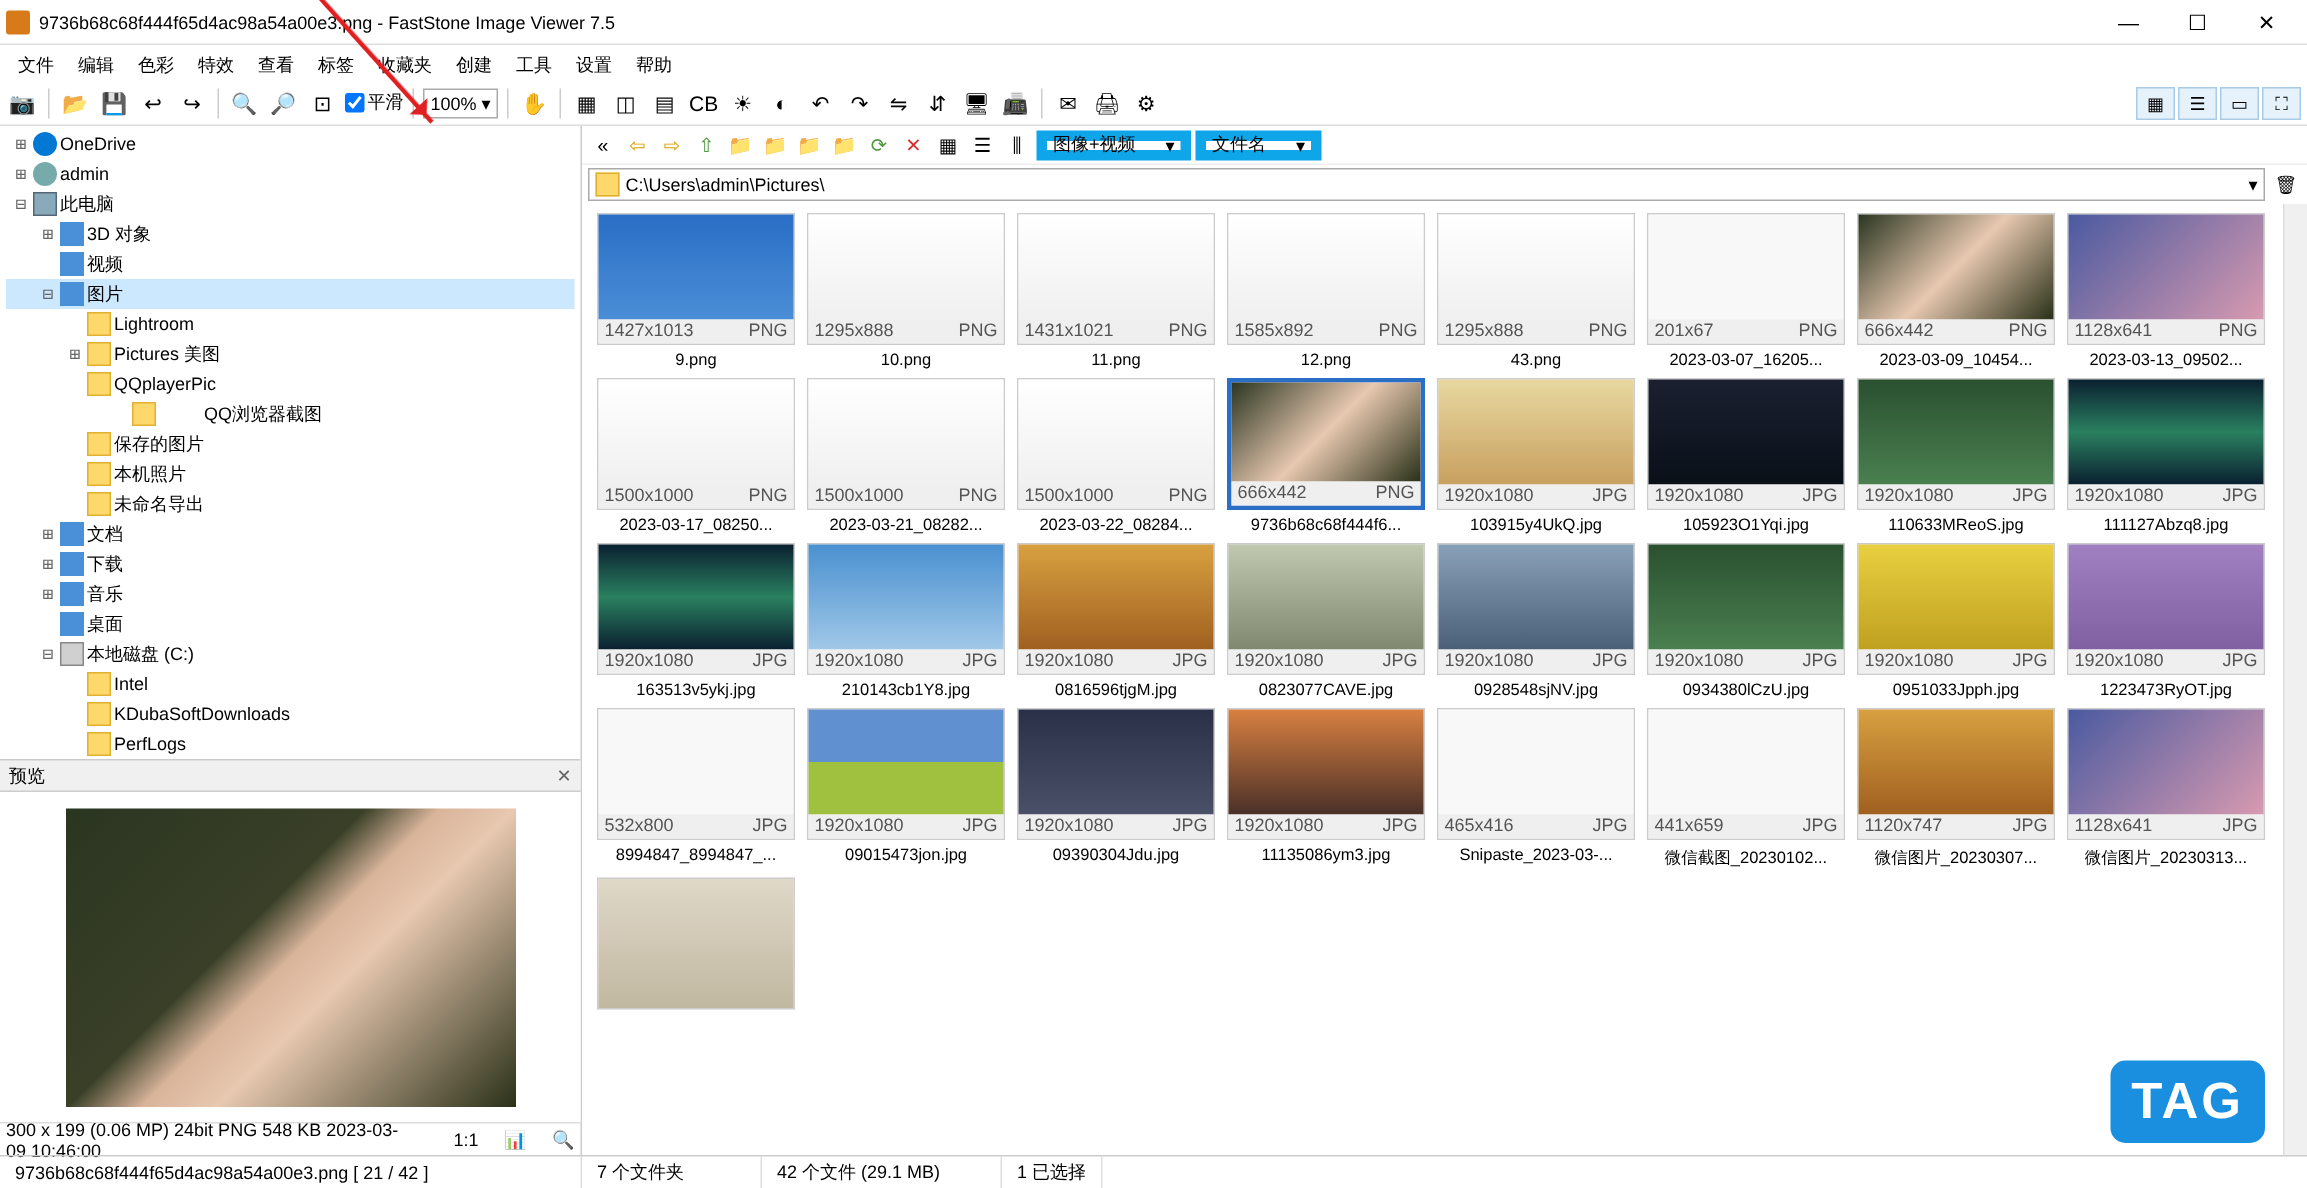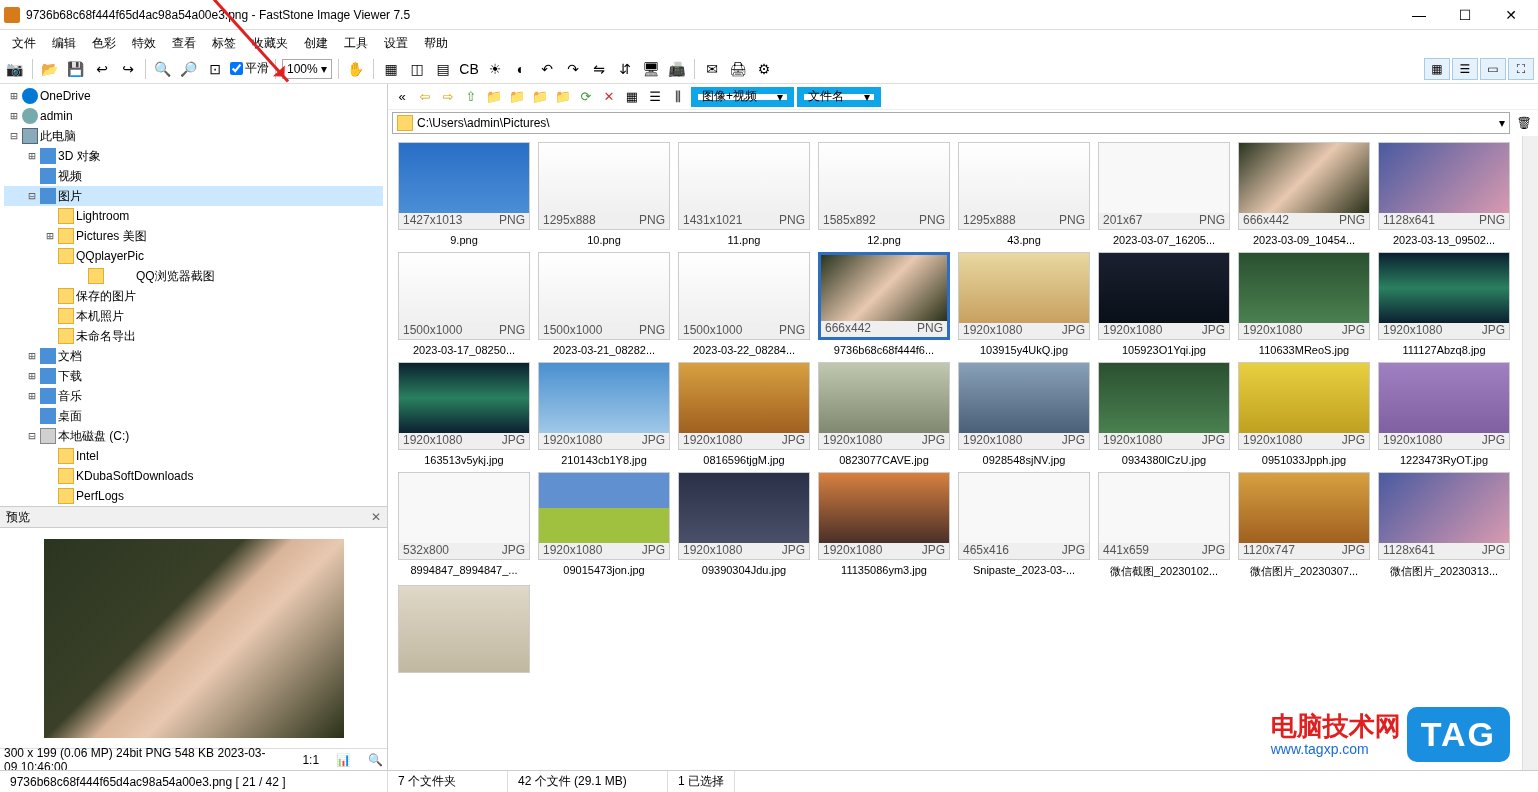--- a/index.html
+++ b/index.html
@@ -651,18 +651,14 @@
 <div class="statusbar">
   <div class="cell" style="width:388px">9736b68c68f444f65d4ac98a54a00e3.png [ 21 / 42 ]</div>
   <div class="cell" style="width:120px">7 个文件夹</div>
   <div class="cell" style="width:160px">42 个文件 (29.1 MB)</div>
   <div class="cell">1 已选择</div>
 </div>
 
 <div class="arrow"></div>
 
 <div class="watermark">
-  <div>
-    <div class="wm-txt">电脑技术网</div>
-    <div class="wm-url">www.tagxp.com</div>
-  </div>
   <div class="wm-tag">TAG</div>
 </div>
 
 </body></html>

